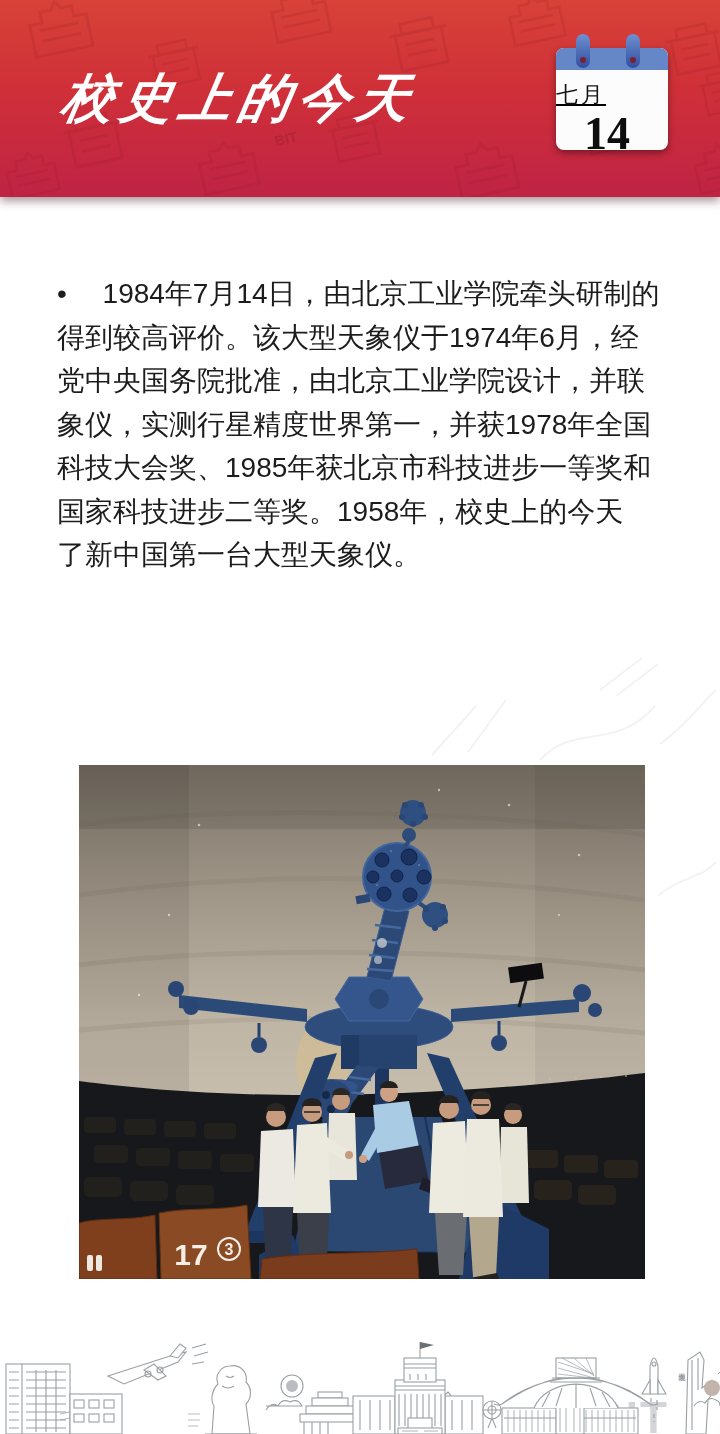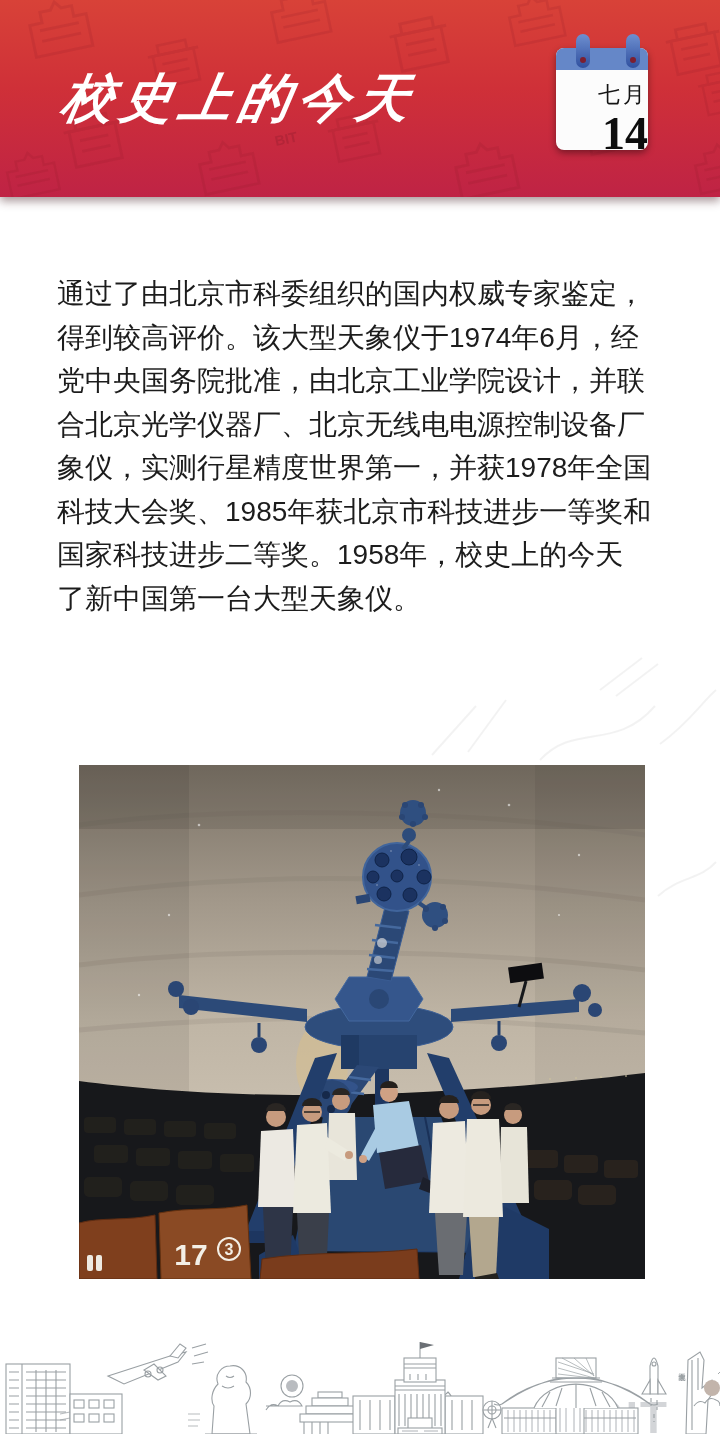--- a/index.html
+++ b/index.html
@@ -16,41 +16,41 @@
   .banner-pattern{position:absolute;left:0;top:0;}
   .page-title{
     position:absolute;left:56px;top:64px;
     font-size:52px;font-weight:bold;font-style:italic;color:#ffffff;
     letter-spacing:7px;transform:skewX(-10deg);transform-origin:left bottom;
     white-space:nowrap;
   }
   
   .calendar{position:absolute;left:556px;top:34px;width:104px;height:120px;}
   .cal-card{
-    position:absolute;left:0;top:14px;width:92px;height:102px;
+    position:absolute;left:0;top:14px;width:112px;height:102px;
     background:#fcfcfc;border-radius:8px;box-shadow:0 3px 7px rgba(0,0,0,.4);
-    overflow:hidden;text-align:right;
+    overflow:hidden;text-align:left;text-decoration:underline;
   }
   .cal-band{height:22px;background:#6587c8;}
   .cal-pin{
     position:absolute;top:0;width:14px;height:34px;border-radius:7px;
     background:linear-gradient(180deg,#6e8fd0,#30509f);
   }
   .cal-pin::after{
     content:"";position:absolute;bottom:5px;left:4px;width:6px;height:6px;
     border-radius:50%;background:#7d1f30;
   }
   .pin-left{left:20px}.pin-right{left:70px}
   .cal-month{
     font-family:"Liberation Serif",serif;font-size:22px;color:#141414;
     margin-top:10px;letter-spacing:3px;
   }
   .cal-day{
     font-family:"Liberation Serif",serif;font-size:46px;font-weight:bold;
-    color:#0d0d0d;line-height:48px;
+    color:#0d0d0d;line-height:48px;padding-left:28px;
   }
   
   .article{position:absolute;left:57px;top:272px;width:625px;color:#1c1c1c;}
   .article .line{white-space:pre;font-size:28px;line-height:43.5px;height:43.5px;}
   
   .photo{position:absolute;left:79px;top:765px;}
   .footer-art{position:absolute;left:0;top:1330px;}
   .watermark{position:absolute;left:0;top:0;pointer-events:none;}
 </style>
 </head>
@@ -106,24 +106,23 @@
       <div class="cal-band"></div>
       <div class="cal-month">七月</div>
       <div class="cal-day">14</div>
     </div>
     <div class="cal-pin pin-left"></div>
     <div class="cal-pin pin-right"></div>
   </div>
 </div>
 
 <div class="article">
-    <div class="line">通过了由北京市科委组织的国内权威专家鉴定，</div>
+    <div class="line">•　 1984年7月14日，由北京工业学院牵头研制的</div>
     <div class="line">得到较高评价。该大型天象仪于1974年6月，经</div>
     <div class="line">党中央国务院批准，由北京工业学院设计，并联</div>
-    <div class="line">合北京光学仪器厂、北京无线电电源控制设备厂</div>
     <div class="line">象仪，实测行星精度世界第一，并获1978年全国</div>
     <div class="line">科技大会奖、1985年获北京市科技进步一等奖和</div>
     <div class="line">国家科技进步二等奖。1958年，校史上的今天</div>
     <div class="line">了新中国第一台大型天象仪。</div>
   </div>
 
 <svg class="photo" width="566" height="514" viewBox="0 0 566 514">
   <defs>
     <linearGradient id="domeg" x1="0" y1="0" x2="0" y2="1">
       <stop offset="0" stop-color="#7b7266"></stop>

